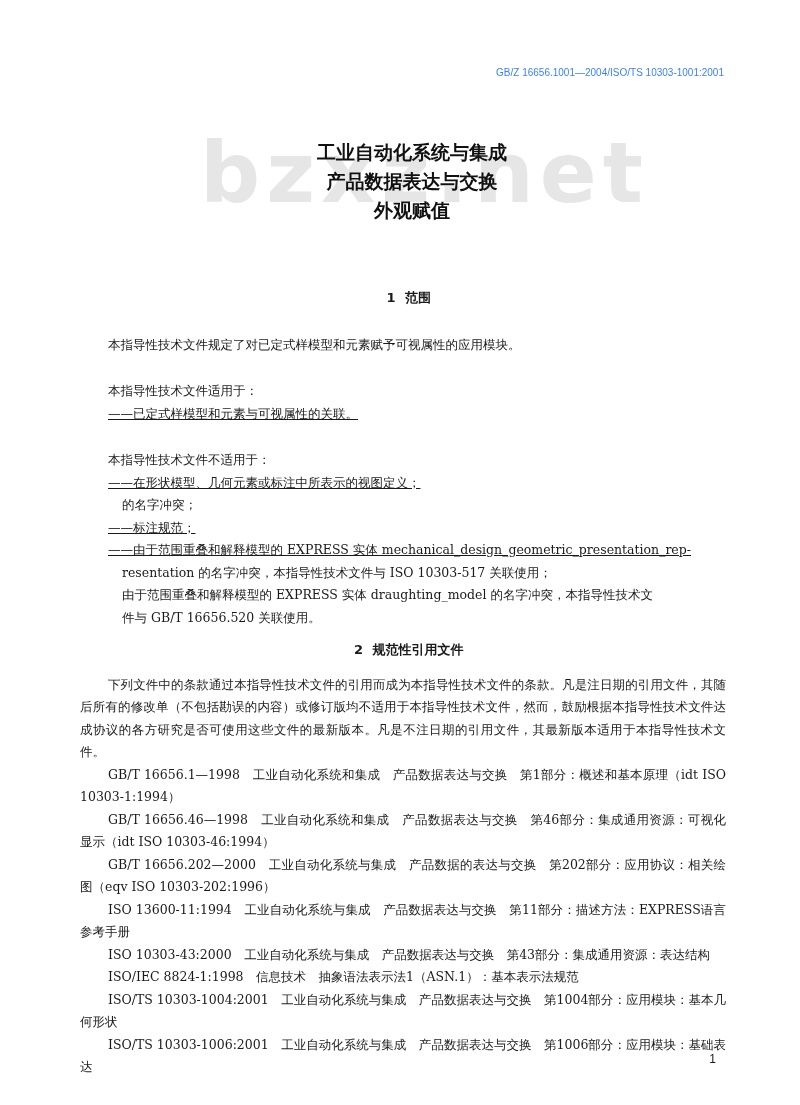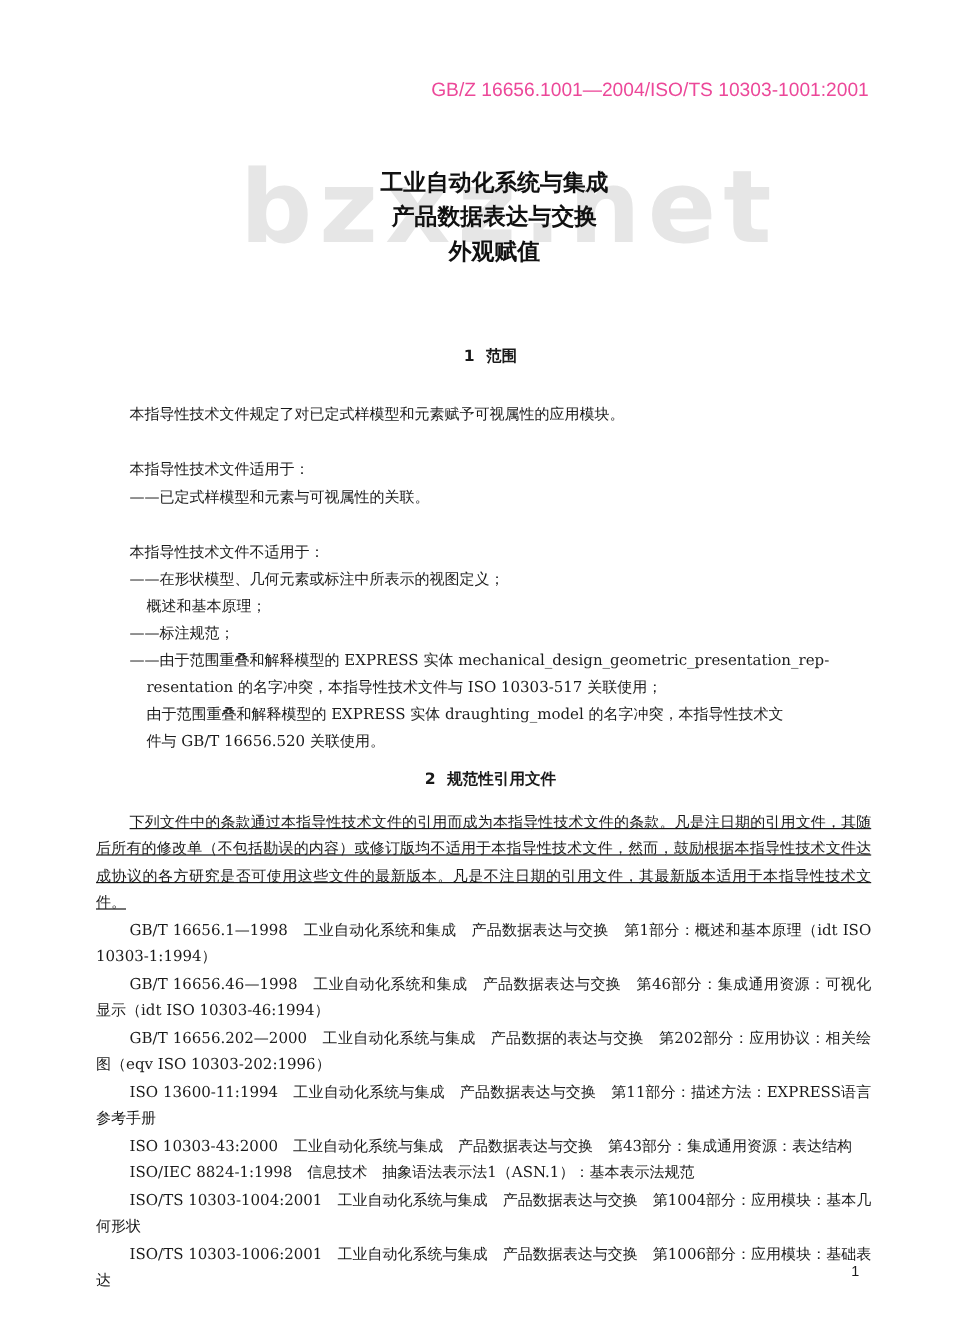--- a/index.html
+++ b/index.html
@@ -6,38 +6,38 @@
     body {
       width: 800px; height: 1105px; background: #ffffff; position: relative; overflow: hidden;
       font-family: "DejaVu Serif", "Liberation Serif", serif; color: #1a1a1a;
     }
     .watermark {
       position: absolute; left: 200px; top: 128px; width: 400px; text-align: center;
       font-family: "DejaVu Sans", "Liberation Sans", sans-serif; font-weight: bold;
       font-size: 84px; letter-spacing: 6px; color: #e6e6e6; z-index: 0; line-height: 90px;
     }
     .header-std {
-      position: absolute; right: 76px; top: 67px; font-size: 16px;
-      font-family: "Liberation Sans", "DejaVu Sans", sans-serif; color: #ec4899; z-index: 1;
+      position: absolute; right: 76px; top: 67px; font-size: 10px;
+      font-family: "Liberation Sans", "DejaVu Sans", sans-serif; color: #3b82f6; z-index: 1;
     }
     .title-block {
       position: absolute; left: 0; top: 138px; width: 800px; text-align: center; z-index: 1;
       font-family: "DejaVu Sans", sans-serif; font-weight: bold; font-size: 19px; line-height: 29px; color: #111; margin-left: 12px;
     }
     .content {
       position: absolute; left: 80px; top: 287px; width: 646px; z-index: 1;
       font-size: 12.5px; line-height: 22.5px;
     }
     .sec-head { font-family: "DejaVu Sans", sans-serif; font-weight: bold; font-size: 13px; margin: 0 0 12px 2px; text-align: center; }
     .sec-head .num { display: inline-block; width: 28px; }
     .p { margin: 0; }
     .ind1 { padding-left: 28px; margin-top: 24px; }
     .ind2 { padding-left: 42px; }
-    .dash { padding-left: 28px; }
-    .para { text-indent: 28px; text-align: justify; margin: 0; text-decoration: underline; }
+    .dash { padding-left: 28px; text-decoration: underline; }
+    .para { text-indent: 28px; text-align: justify; margin: 0; }
     .ref { text-indent: 28px; text-align: justify; margin: 0; }
     .gap { height: 10px; }
     .page-num {
       position: absolute; right: 84px; top: 1052px; font-size: 12px;
       font-family: "Liberation Sans", sans-serif;
     }
   </style>
 </head>
 <body>
 
@@ -53,21 +53,21 @@
 
 <div class="content">
   <div class="sec-head">
     <span class="num">1</span><span>范围</span>
   </div>
   <p class="p ind1">本指导性技术文件规定了对已定式样模型和元素赋予可视属性的应用模块。</p>
   <p class="p ind1">本指导性技术文件适用于：</p>
   <p class="p dash">——已定式样模型和元素与可视属性的关联。</p>
   <p class="p ind1">本指导性技术文件不适用于：</p>
   <p class="p dash">——在形状模型、几何元素或标注中所表示的视图定义；</p>
-  <p class="p ind2">概述和基本原理；</p>
+  <p class="p ind2">的名字冲突；</p>
   <p class="p dash">——标注规范；</p>
   <p class="p dash">——由于范围重叠和解释模型的 EXPRESS 实体 mechanical_design_geometric_presentation_rep-</p>
   <p class="p ind2">resentation 的名字冲突，本指导性技术文件与 ISO 10303-517 关联使用；</p>
   <p class="p ind2">由于范围重叠和解释模型的 EXPRESS 实体 draughting_model 的名字冲突，本指导性技术文</p>
   <p class="p ind2">件与 GB/T 16656.520 关联使用。</p>
 
   <div class="gap"></div>
   <div class="sec-head">
     <span class="num">2</span><span>规范性引用文件</span>
   </div>

